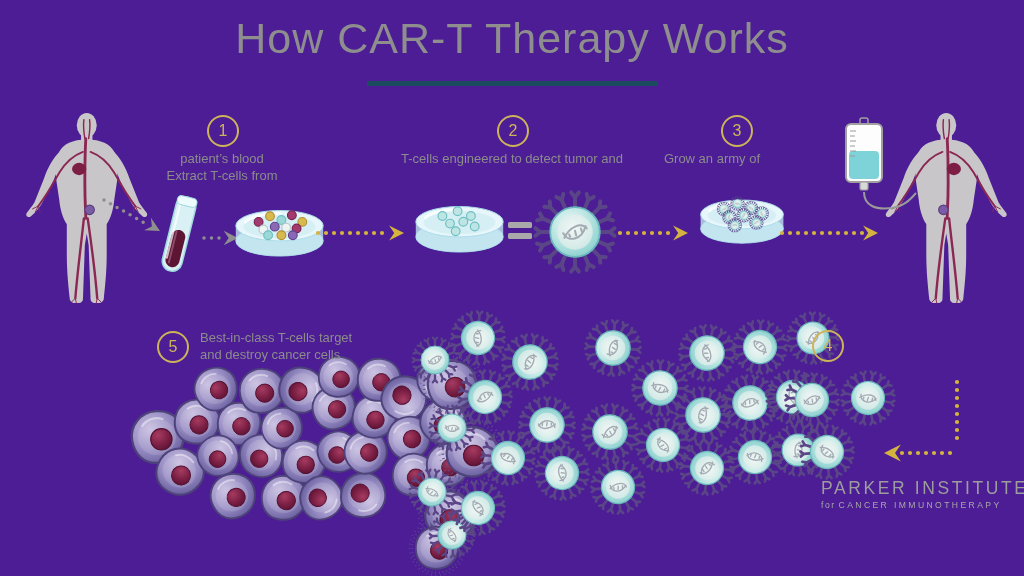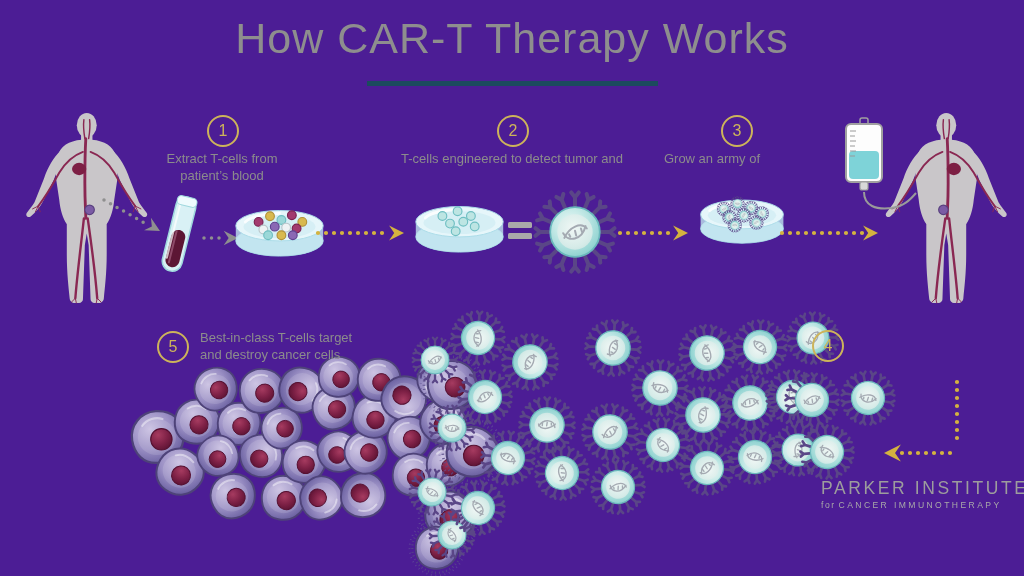--- a/index.html
+++ b/index.html
@@ -309,22 +309,22 @@
       </g>
   </svg>
 
   <div class="title">How CAR-T Therapy Works</div>
   <div class="title-underline"></div>
 
   <div class="num-circle" style="left:207px;top:115px;">
     <span>1</span>
   </div>
   <div class="step-label center" style="left:142px;top:151px;width:160px;">
+    <div>patient’s blood</div>
     <div>Extract T-cells from</div>
-    <div>patient’s blood</div>
   </div>
 
   <div class="num-circle" style="left:497px;top:115px;">
     <span>2</span>
   </div>
   <div class="step-label center" style="left:382px;top:151px;width:260px;">
     <div>T-cells engineered to detect tumor and</div>
   </div>
 
   <div class="num-circle" style="left:721px;top:115px;">

